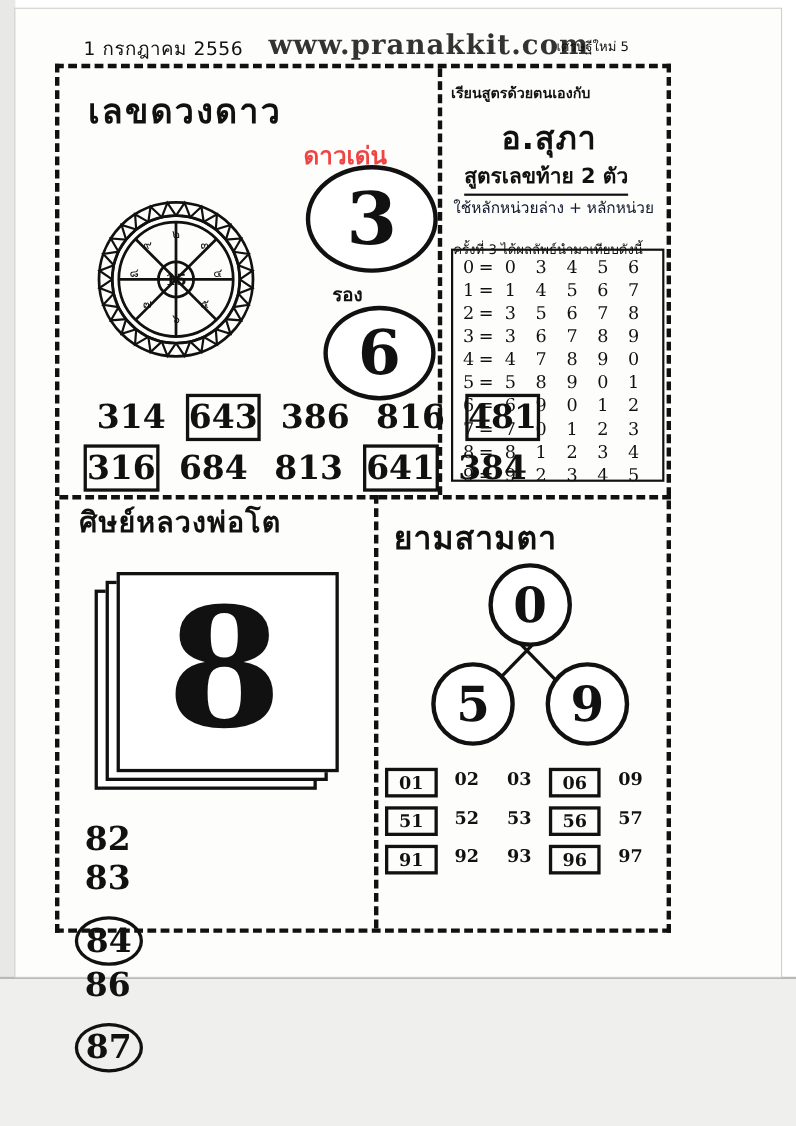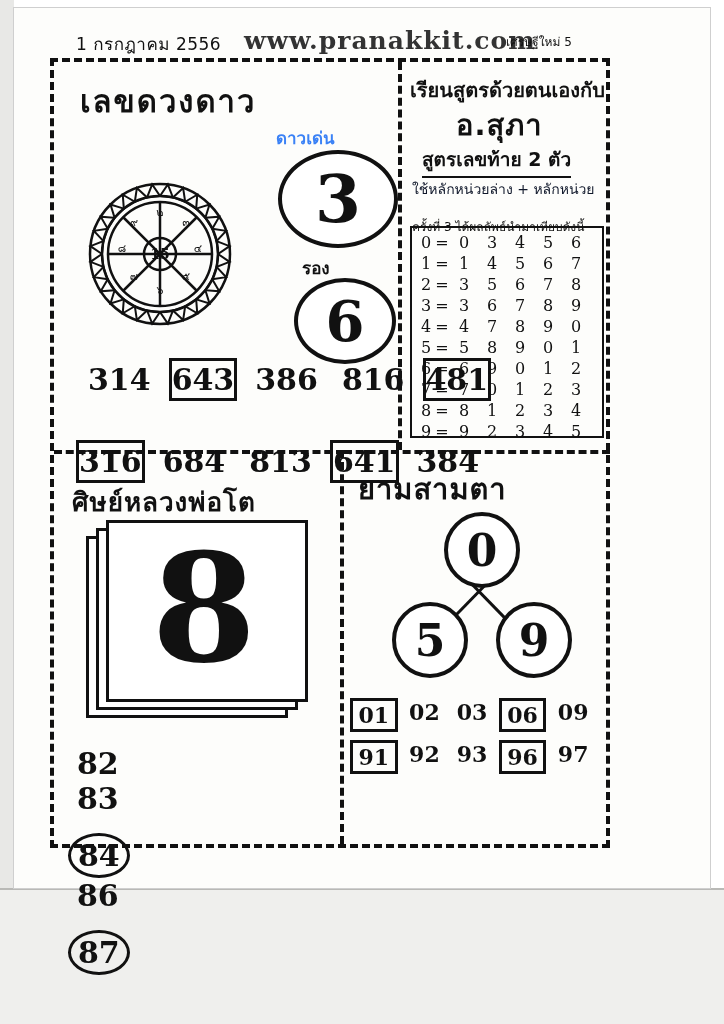--- a/index.html
+++ b/index.html
@@ -26,54 +26,54 @@
   .top-left{position:absolute;left:0;top:0;width:348px;height:388px;box-sizing:border-box;
             border-right:4px dashed #111;}
   .top-right{position:absolute;left:348px;top:0;width:208px;height:388px;box-sizing:border-box;}
   .bot-left{position:absolute;left:0;top:388px;width:290px;height:394px;box-sizing:border-box;
             border-right:4px dashed #111;border-top:4px dashed #111;}
   .bot-right{position:absolute;left:290px;top:388px;width:266px;height:394px;box-sizing:border-box;
              border-top:4px dashed #111;}
 
   .title-lek{position:absolute;left:26px;top:14px;font-size:31px;font-weight:bold;color:#111;
              font-family:Liberation Sans, sans-serif;letter-spacing:2px;}
-  .lbl-dao{position:absolute;left:222px;top:62px;font-size:17px;font-weight:bold;color:#3b82f6;}
+  .lbl-dao{position:absolute;left:222px;top:62px;font-size:22px;font-weight:bold;color:#ef4444;}
   .lbl-rong{position:absolute;left:248px;top:192px;font-size:17px;font-weight:bold;color:#111;}
 
   .ellipse{position:absolute;border:4px solid #111;border-radius:50%;
            display:flex;align-items:center;justify-content:center;
            font-family:"DejaVu Serif",serif;font-weight:bold;color:#111;background:#fff;}
   .ell-main{left:224px;top:88px;width:112px;height:90px;font-size:66px;}
   .ell-sub{left:240px;top:216px;width:94px;height:78px;font-size:56px;}
 
   
   .wheel-wrap{position:absolute;left:32px;top:118px;width:148px;height:148px;}
   .num-row{position:absolute;display:flex;align-items:center;text-align:right;}
   .num-row .cell{font-family:"DejaVu Serif",serif;font-size:30px;font-weight:bold;color:#111;
                  padding:1px 6px;margin-right:12px;}
   .num-row .cell.boxed{border:3px solid #111;padding:1px 0;}
   .row1{left:28px;top:296px;}
-  .row2{left:22px;top:342px;margin-top:36px;}
-
-  
-  .rc-line1{position:absolute;left:8px;top:12px;font-size:20px;font-weight:bold;color:#111;}
+  .row2{left:22px;top:342px;}
+
+  
+  .rc-line1{position:absolute;left:8px;top:12px;font-size:13px;font-weight:bold;color:#111;}
   .rc-name{position:absolute;left:54px;top:40px;font-size:29px;font-weight:bold;color:#111;letter-spacing:1px;}
   .rc-line3{position:absolute;left:20px;top:82px;font-size:19px;font-weight:bold;color:#111;
             border-bottom:2px solid #111;padding-bottom:2px;}
   .rc-line4{position:absolute;left:10px;top:116px;font-size:14px;color:#0f172a;}
   .rc-line5{position:absolute;left:10px;top:155px;font-size:12px;color:#111;}
   .table-box{position:absolute;left:8px;top:164px;width:194px;height:212px;border:2px solid #111;
              box-sizing:border-box;padding:4px 4px 0 6px;}
   .trow{display:flex;align-items:center;height:21px;font-family:"DejaVu Serif",serif;font-size:16px;color:#111;}
   .trow .k{width:16px;text-align:center;}
   .trow .eq{width:16px;text-align:center;}
   .trow .v{width:28px;text-align:center;}
 
   
-  .title-sit{position:absolute;left:18px;top:27px;font-size:26px;font-weight:bold;color:#111;letter-spacing:1px;}
+  .title-sit{position:absolute;left:18px;top:0;font-size:26px;font-weight:bold;color:#111;letter-spacing:1px;}
   .card-stack{position:absolute;left:32px;top:66px;width:216px;height:200px;}
   .card{position:absolute;border:3px solid #111;background:#fff;}
   .card.c1{left:0;top:16px;width:196px;height:176px;}
   .card.c2{left:10px;top:8px;width:196px;height:176px;}
   .card.c3{left:20px;top:0;width:196px;height:176px;}
   .big8{position:absolute;left:20px;top:0;width:196px;height:176px;display:flex;align-items:center;justify-content:center;
         font-family:"DejaVu Serif",serif;font-size:150px;font-weight:bold;color:#111;line-height:1;}
   .bl-nums{position:absolute;left:14px;top:292px;display:flex;align-items:center;flex-direction:column;}
   .bl-nums .n{font-family:"DejaVu Serif",serif;font-size:30px;font-weight:bold;color:#111;margin-right:12px;}
   .bl-nums .n.circ{border:3px solid #111;border-radius:50%;padding:2px 7px;margin-right:10px;margin-top:17px;}
@@ -81,21 +81,21 @@
   
   .title-yam{position:absolute;left:14px;top:12px;font-size:29px;font-weight:bold;color:#111;letter-spacing:1px;}
   .circ-num{position:absolute;border:4px solid #111;border-radius:50%;background:#fff;
             display:flex;align-items:center;justify-content:center;
             font-family:"DejaVu Serif",serif;font-weight:bold;color:#111;}
   .cn-top{left:100px;top:58px;width:68px;height:68px;font-size:44px;}
   .cn-left{left:48px;top:148px;width:68px;height:68px;font-size:44px;}
   .cn-right{left:152px;top:148px;width:68px;height:68px;font-size:44px;}
   .grid3{position:absolute;left:6px;top:244px;width:250px;}
   .grow{display:flex;margin-bottom:8px;}
-  .gcell{width:44px;text-align:center;font-family:"DejaVu Serif",serif;font-size:22px;font-weight:bold;color:#111;margin-right:6px;padding:1px 0;}
+  .gcell{width:44px;text-align:center;font-family:"DejaVu Serif",serif;font-size:16px;font-weight:bold;color:#111;margin-right:6px;padding:1px 0;}
   .gcell.boxed{border:3px solid #111;}
 </style>
 </head>
 <body>
 
 <div class="edge-left"></div>
 <div class="edge-bottom"></div>
 <div class="scan-line"></div>
 
 <div class="sheet">
@@ -325,20 +325,27 @@
 
       <div class="grid3">
         <div class="grow">
           <span class="gcell boxed">01</span>
           <span class="gcell">02</span>
           <span class="gcell">03</span>
           <span class="gcell boxed">06</span>
           <span class="gcell">09</span>
         </div>
         <div class="grow">
+          <span class="gcell boxed">51</span>
+          <span class="gcell">52</span>
+          <span class="gcell">53</span>
+          <span class="gcell boxed">56</span>
+          <span class="gcell">57</span>
+        </div>
+        <div class="grow">
           <span class="gcell boxed">91</span>
           <span class="gcell">92</span>
           <span class="gcell">93</span>
           <span class="gcell boxed">96</span>
           <span class="gcell">97</span>
         </div>
       </div>
     </div>
 
   </div>

